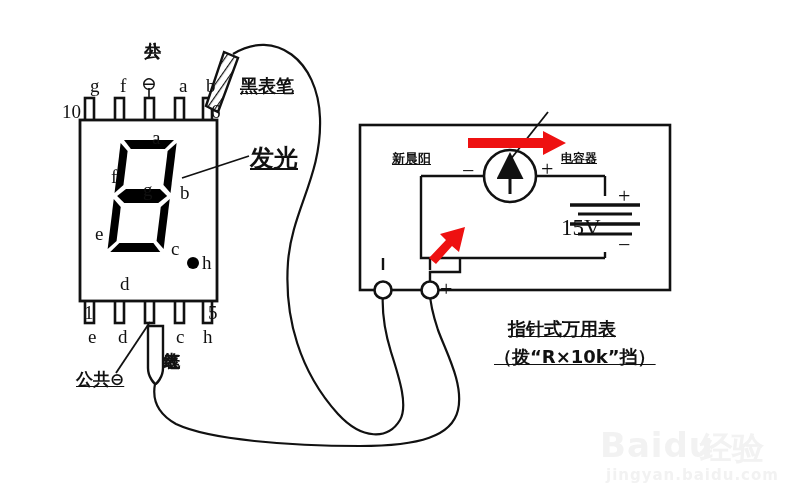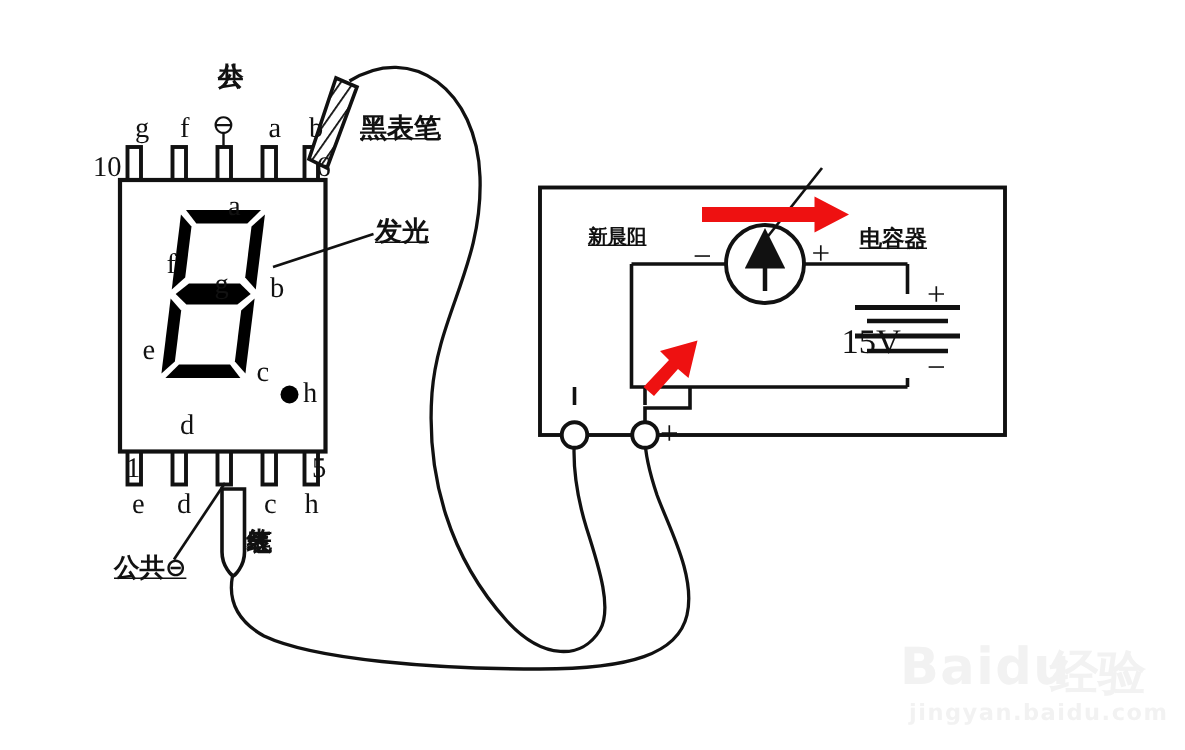--- a/index.html
+++ b/index.html
@@ -166,32 +166,34 @@
   <div class="lbl pin" style="left:88px;top:327px;font-size:19px;">e</div>
   <div class="lbl pin" style="left:118px;top:327px;font-size:19px;">d</div>
   <div class="lbl pin" style="left:176px;top:327px;font-size:19px;">c</div>
   <div class="lbl pin" style="left:203px;top:327px;font-size:19px;">h</div>
 
   <div class="lbl cn" style="left:76px;top:371px;font-size:17px;text-align:center;">公共⊖</div>
 
   <div class="lbl cn" style="left:240px;top:77px;font-size:18px;">黑表笔</div>
   <div class="lbl cn vert" style="left:163px;top:338px;font-size:17px;">红表笔</div>
 
-  <div class="lbl cn" style="left:250px;top:146px;font-size:18px;">发光</div>
+  <div class="lbl cn" style="left:250px;top:146px;font-size:24px;">发光</div>
 
   <div class="lbl cn" style="left:392px;top:152px;font-size:13px;">新晨阳</div>
   <div class="lbl pin" style="left:462px;top:160px;font-size:22px;">−</div>
   <div class="lbl pin" style="left:541px;top:158px;font-size:22px;">+</div>
-  <div class="lbl cn" style="left:561px;top:152px;font-size:15px;margin-left:12px;">电容器</div>
+  <div class="lbl cn" style="left:561px;top:152px;font-size:12px;">电容器</div>
 
   <div class="lbl pin" style="left:561px;top:216px;font-size:23px;">15V</div>
   <div class="lbl pin" style="left:618px;top:185px;font-size:22px;">+</div>
   <div class="lbl pin" style="left:618px;top:234px;font-size:22px;">−</div>
 
   <div class="lbl pin" style="left:361px;top:279px;font-size:22px;">−</div>
   <div class="lbl pin" style="left:440px;top:278px;font-size:22px;">+</div>
 
+  <div class="lbl cn" style="left:508px;top:320px;font-size:18px;">指针式万用表</div>
+  <div class="lbl cn" style="left:494px;top:348px;font-size:18px;">（拨“R×10k”挡）</div>
 
   <div class="wm" style="left:600px;top:425px;font-size:34px;letter-spacing:1px;">Baidu</div>
   <div class="wm" style="left:700px;top:427px;font-size:32px;">经验</div>
   <div class="wm" style="left:606px;top:466px;font-size:15px;letter-spacing:1px;">jingyan.baidu.com</div>
 
 </div>
 
 </body></html>

